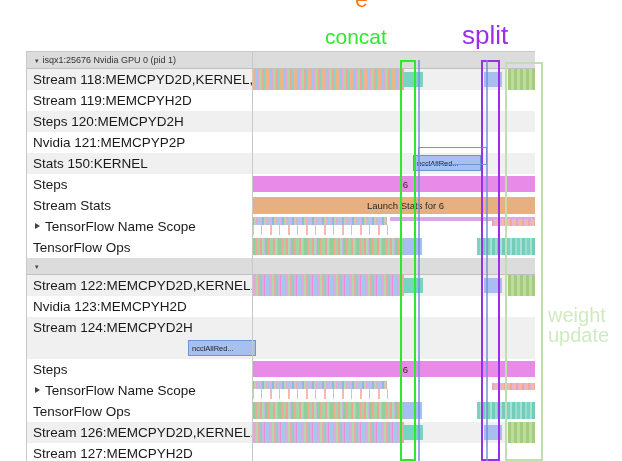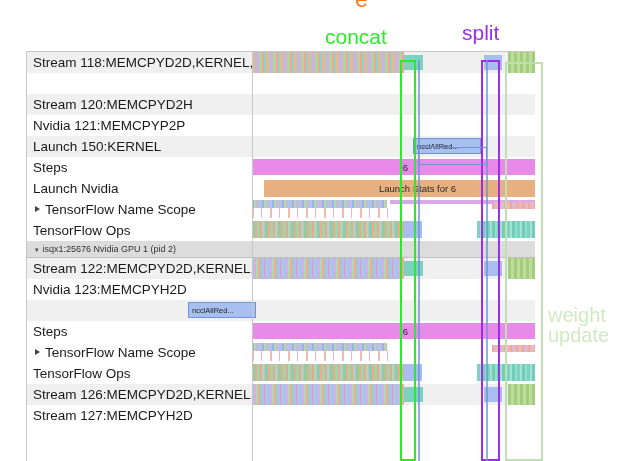--- a/index.html
+++ b/index.html
@@ -18,21 +18,21 @@
     font-family: "Liberation Sans", sans-serif;
     white-space: pre;
     line-height: 1.02;
     user-select: none;
   }
   #anno-cut {
     left: 355px; top: -12px;
     font-size: 23px; color: #ff7816; font-weight: 400;
   }
   #anno-concat { left: 325px; top: 26px; font-size: 21px; color: #2ee82e; }
-  #anno-split  { left: 462px; top: 22px; font-size: 21px; color: #9b2ee8; }
+  #anno-split  { left: 462px; top: 22px; font-size: 26px; color: #9b2ee8; }
   #anno-nccl   { left: 428px; top: 106px; font-size: 20px; color: #5b7fd4; }
   #anno-weight { left: 548px; top: 305px; font-size: 20px; color: #cfeac2; }
 
   
   #panel {
     position: absolute; left: 26px; top: 51px;
     width: 509px; height: 410px;
     background: #ffffff;
     border-left: 1px solid #c8c8c8;
     border-top: 1px solid #c8c8c8;
@@ -191,65 +191,70 @@
 
   <div class="anno" id="anno-cut">e</div>
   <div class="anno" id="anno-concat">concat</div>
   <div class="anno" id="anno-split">split</div>
   <div class="anno" id="anno-nccl">nccl</div>
   <div class="anno" id="anno-weight">weight<br>update</div>
 
   <div id="panel">
     <div class="vsep"></div>
 
+    <div class="grp-header">
+      <span class="caret">▾</span>
+      <span>isqx1:25676 Nvidia GPU 0 (pid 1)</span>
+    </div>
 
     <div class="row alt shaded">
       <div class="label">Stream 118:MEMCPYD2D,KERNEL,ME</div>
       <div class="track">
         <div class="stripes tex-kernel2" style="left:0px;height:100%;width:152px;"></div>
         <div class="blk-teal bar" style="left:152px;width:19px;"></div>
         <div class="blk-blue bar" style="left:232px;width:18px;"></div>
         <div class="stripes tex-green" style="left:256px;height:100%;width:51px;"></div>
       </div>
     </div>
 
     <div class="row">
-      <div class="track"></div>
-    </div>
-
-    <div class="row alt shaded">
-      <div class="label">Stream 120:MEMCPYD2H</div>
+      <div class="label">Stream 119:MEMCPYH2D</div>
+      <div class="track"></div>
+    </div>
+
+    <div class="row alt shaded">
+      <div class="label">Steps 120:MEMCPYD2H</div>
       <div class="track"></div>
     </div>
 
     <div class="row">
       <div class="label">Nvidia 121:MEMCPYP2P</div>
       <div class="track"></div>
     </div>
 
     <div class="row alt shaded">
-      <div class="label">Launch 150:KERNEL</div>
+      <div class="label">Stats 150:KERNEL</div>
       <div class="track">
         <div class="nccl-box" style="left:161px;width:68px;">ncclAllRed...</div>
       </div>
     </div>
 
     <div class="row">
       <div class="label">Steps</div>
       <div class="track">
         <div class="bar steps-bar" style="left:0px;width:307px;">
           <div class="barlabel">6</div>
         </div>
       </div>
     </div>
 
     <div class="row">
-      <div class="label">Launch Nvidia</div>
-      <div class="track">
-        <div class="bar launch-bar" style="left:12px;width:307px;">
+      <div class="label">Stream Stats</div>
+      <div class="track">
+        <div class="bar launch-bar" style="left:0px;width:307px;">
           <div class="barlabel">Launch Stats for 6</div>
         </div>
       </div>
     </div>
 
     <div class="row">
       <div class="label indent">
         <span class="tri"></span>
         <span>TensorFlow Name Scope</span>
       </div>
@@ -265,38 +270,41 @@
       <div class="label">TensorFlow Ops</div>
       <div class="track">
         <div class="stripes tex-ops" style="left:0px;top:1px;height:17px;width:152px;"></div>
         <div class="blk-blue" style="position:absolute;left:152px;top:1px;height:17px;width:18px;"></div>
         <div class="stripes tex-ops-teal" style="left:225px;top:1px;height:17px;width:82px;"></div>
       </div>
     </div>
 
     <div class="grp-header">
       <span class="caret">▾</span>
-      <span>isqx1:25676 Nvidia GPU 1 (pid 2)</span>
     </div>
 
     <div class="row alt shaded">
       <div class="label">Stream 122:MEMCPYD2D,KERNEL,MI</div>
       <div class="track">
         <div class="stripes tex-kernel" style="left:0px;height:100%;width:152px;"></div>
         <div class="blk-teal bar" style="left:152px;width:19px;"></div>
         <div class="blk-blue bar" style="left:232px;width:18px;"></div>
         <div class="stripes tex-green" style="left:256px;height:100%;width:51px;"></div>
       </div>
     </div>
 
     <div class="row">
       <div class="label">Nvidia 123:MEMCPYH2D</div>
       <div class="track"></div>
     </div>
 
+    <div class="row alt shaded">
+      <div class="label">Stream 124:MEMCPYD2H</div>
+      <div class="track"></div>
+    </div>
 
     <div class="row alt shaded">
       <div class="track">
         <div class="nccl-box" style="left:161px;width:68px;">ncclAllRed...</div>
       </div>
     </div>
 
     <div class="row">
       <div class="label">Steps</div>
       <div class="track">

